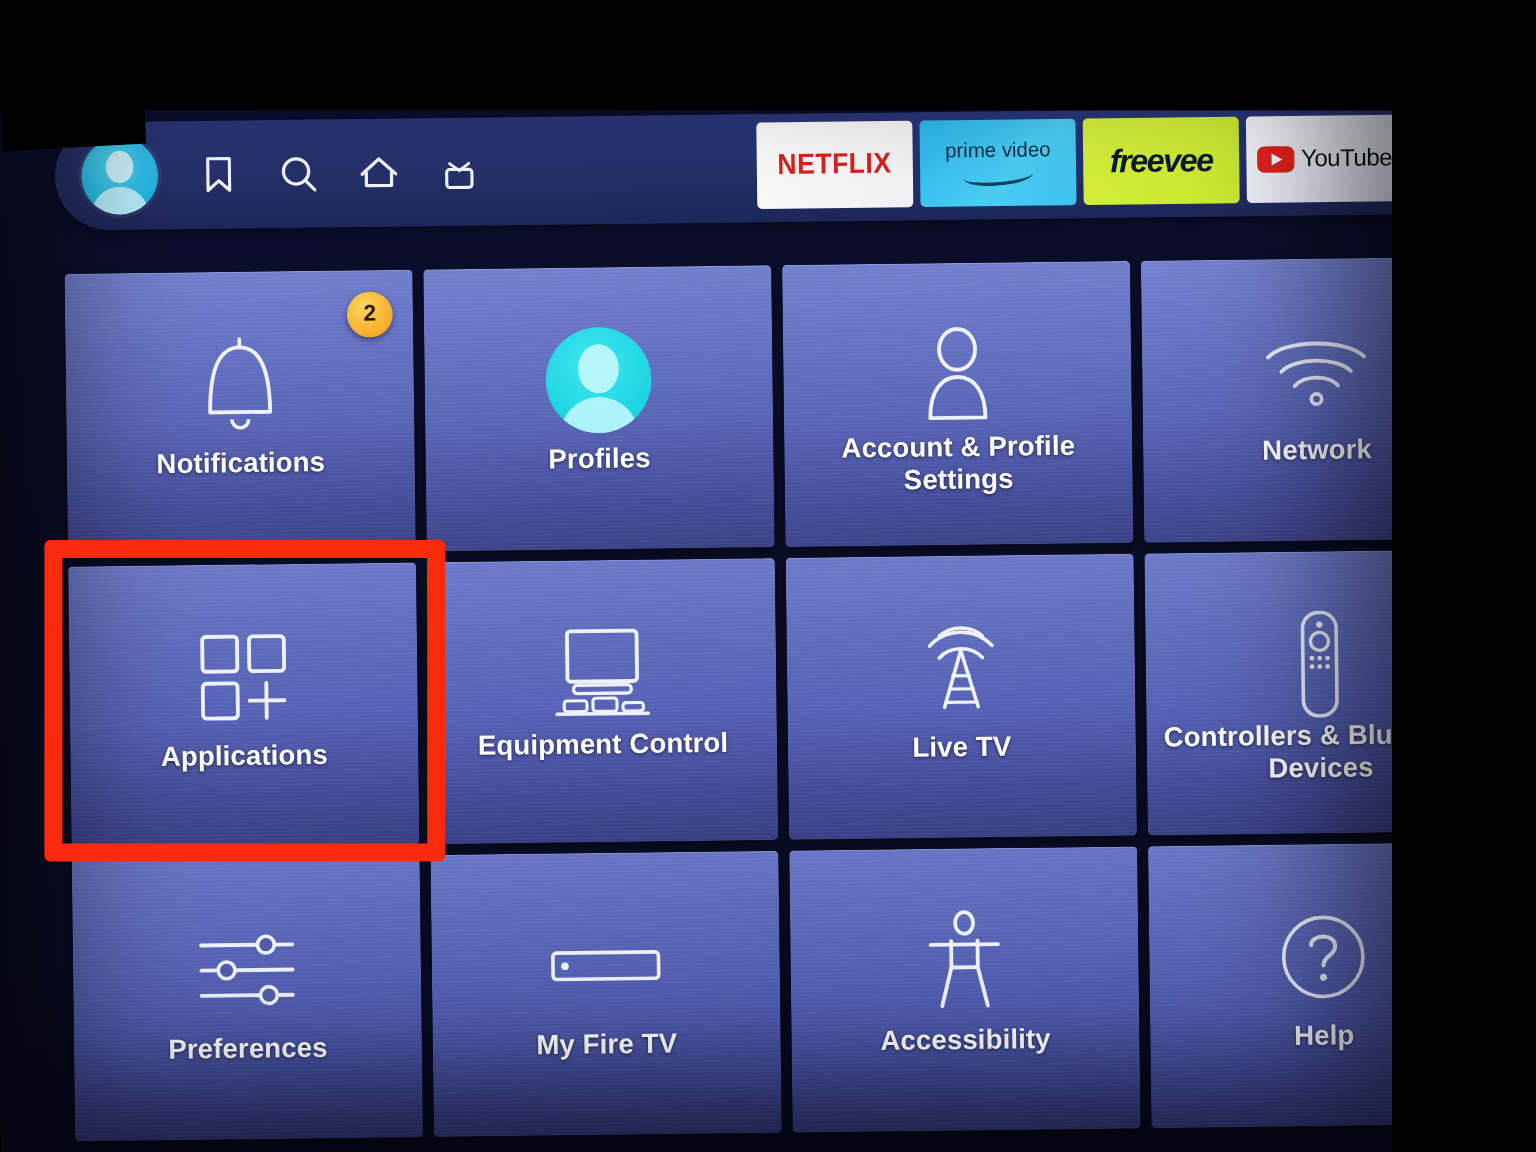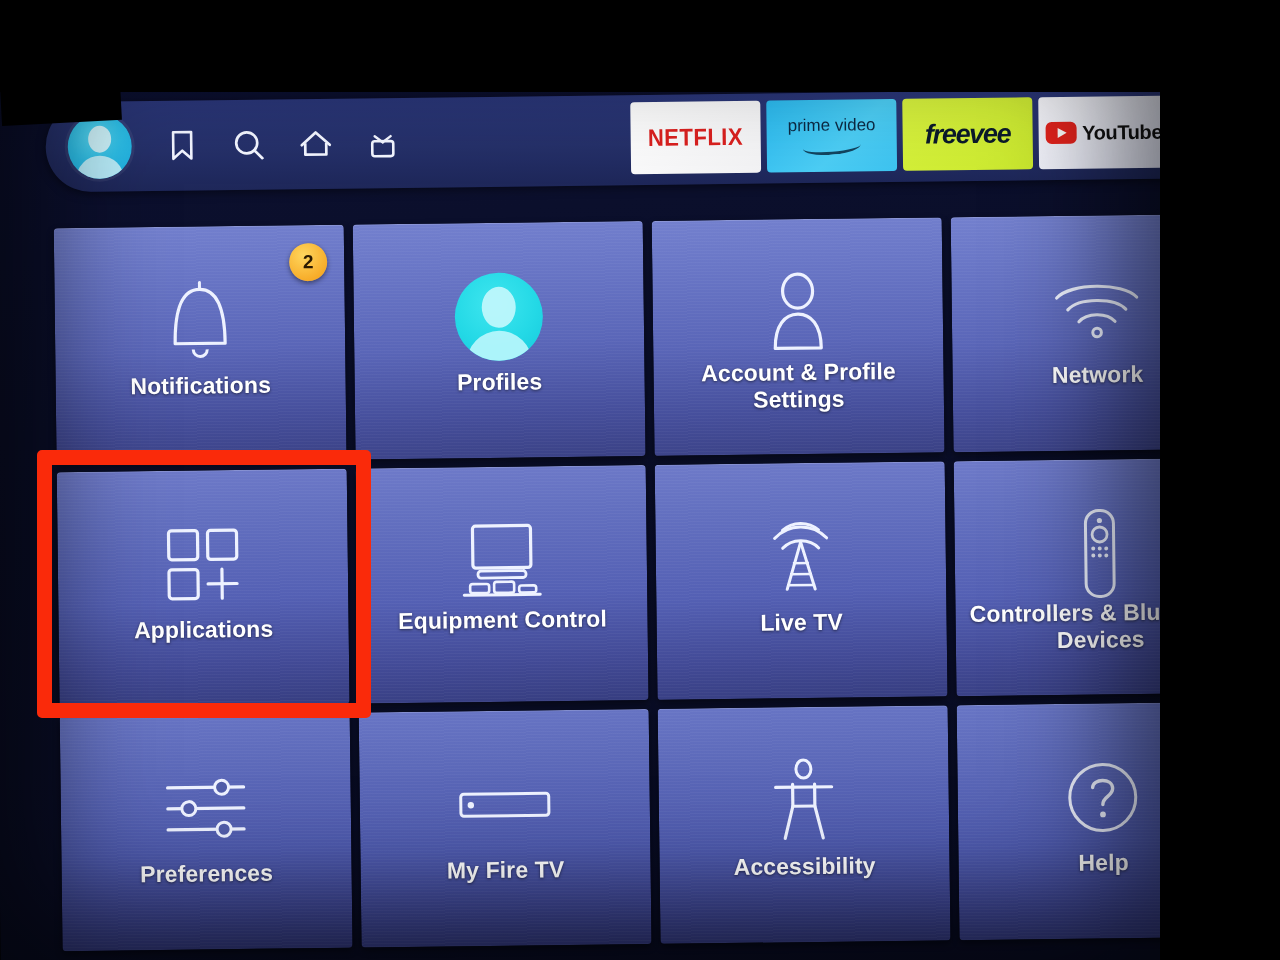--- a/index.html
+++ b/index.html
@@ -49,21 +49,21 @@
   .t-prime .smile{display:block;margin:5px auto 0;width:58px;height:13px;
     border-bottom:3.5px solid #13445f;border-radius:0 0 50% 50%;
     transform:rotate(-4deg);}
   .t-freevee{background:linear-gradient(135deg,#d7f23e,#cbe92e);}
   .t-freevee .lbl{color:#0b1a2b;font-size:27px;font-weight:bold;font-style:italic;
     letter-spacing:-1.3px;}
   .t-youtube{background:linear-gradient(135deg,#fbfbff,#dfe2f2);display:flex;gap:6px;}
   .yt-play{width:31px;height:22px;background:#e4231d;border-radius:6px;position:relative;}
   .yt-play:after{content:"";position:absolute;left:12px;top:6px;border-left:9px solid #fff;
     border-top:5px solid transparent;border-bottom:5px solid transparent;}
-  .t-youtube .lbl{color:#121212;font-size:20px;font-weight:bold;letter-spacing:-.4px;}
+  .t-youtube .lbl{color:#121212;font-size:20px;font-weight:normal;letter-spacing:-.4px;}
   .t-disney{background:linear-gradient(120deg,#0d3fbd 0%,#1756d8 45%,#2f8ee8 100%);}
   .t-disney .lbl{color:#fff;font-size:23px;font-style:italic;font-weight:bold;
     font-family:"Liberation Serif",serif;letter-spacing:-.5px;}
 
   
   .grid{position:absolute;left:62px;top:143px;width:1250px;}
   .row{display:flex;gap:9px;margin-bottom:9px;}
   .tile{
     width:290px;height:235px;border-radius:4px;position:relative;
     background:

